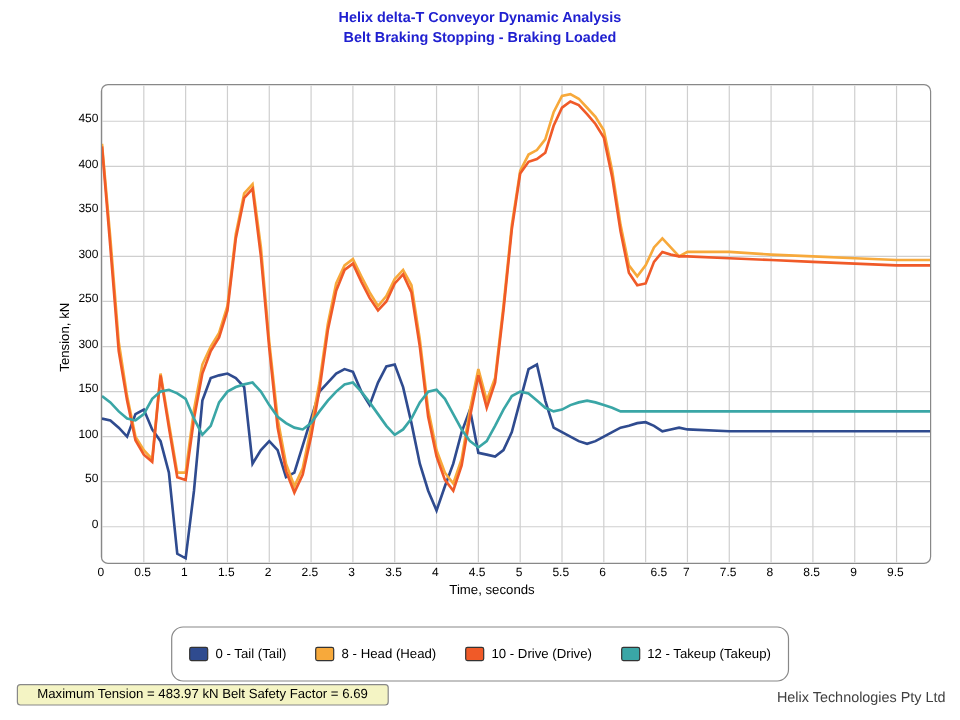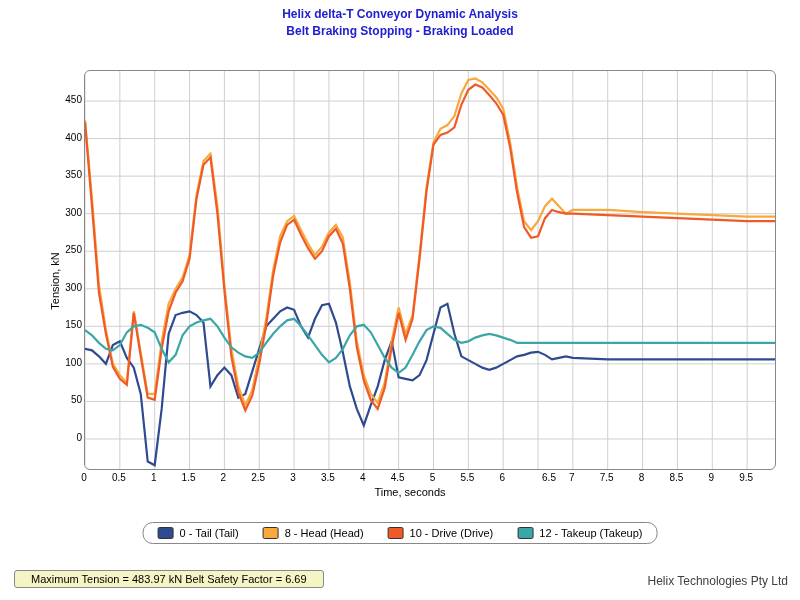--- a/index.html
+++ b/index.html
@@ -62,21 +62,21 @@
   }
   .ytick { right: 698px; text-align: right; width: 40px; }
   .xtick { top: 410px; transform: translateX(-50%); }
   .legend {
     position: absolute;
     left: 50%;
     top: 522px;
     transform: translateX(-50%);
     border: 1px solid #888;
     border-radius: 10px;
-    padding: 4px 14px;
+    padding: 16px 14px;
     background: #fff;
     font-size: 11px;
     display: flex;
     gap: 24px;
     align-items: center;
     white-space: nowrap;
   }
   .legend-item { display: flex; align-items: center; gap: 6px; }
   .swatch {
     width: 14px; height: 10px;

